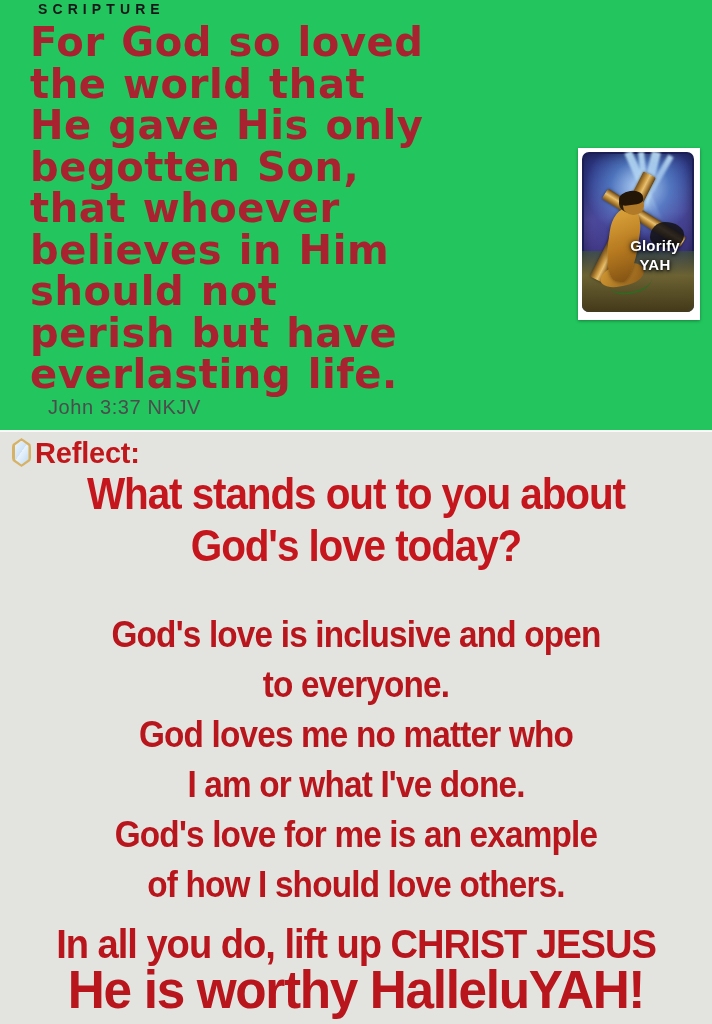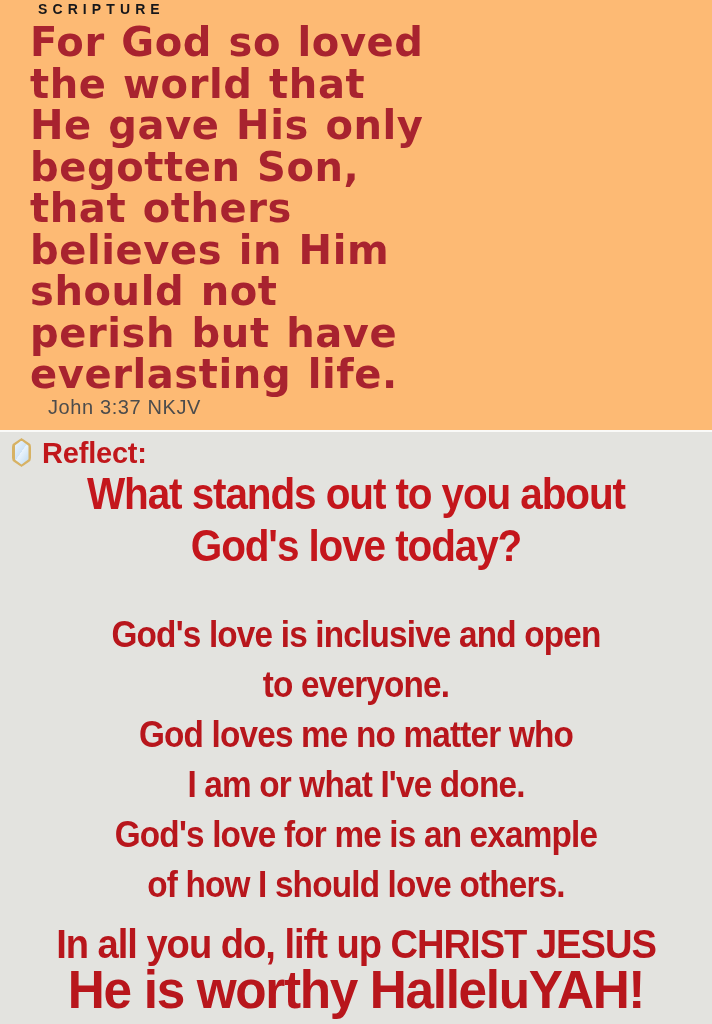--- a/index.html
+++ b/index.html
@@ -22,21 +22,21 @@
     overflow: hidden;
   }
 
   
   #scripture-panel {
     position: absolute;
     left: 0;
     top: 0;
     width: 712px;
     height: 430px;
-    background: #fdba74;
+    background: #22c55e;
     overflow: hidden;
   }
   #scripture-kicker {
     position: absolute;
     left: 38px;
     top: 1px;
     font-size: 14px;
     font-weight: bold;
     letter-spacing: 5.1px;
     color: #17171a;
@@ -197,21 +197,21 @@
     border-top: 2px solid #fafaf8;
     box-sizing: border-box;
     overflow: hidden;
   }
   #reflect-header {
     position: absolute;
     left: 8px;
     top: 5px;
     display: flex;
     align-items: center;
-    gap: 7px;
+    gap: 0;
   }
   #mirror-icon {
     width: 27px;
     height: 31px;
     position: relative;
     flex: none;
   }
   #mirror-icon .mirror-frame {
     position: absolute;
     left: 4px; top: 1px;
@@ -300,28 +300,49 @@
 <div id="page">
 
   <section id="scripture-panel">
 
     <div id="scripture-kicker">SCRIPTURE</div>
 
     <div id="scripture-verse">For God so loved
 the world that
 He gave His only
 begotten Son,
-that others
+that whoever
 believes in Him
 should not
 perish but have
 everlasting life.</div>
 
     <div id="scripture-reference">John 3:37 NKJV</div>
 
+    <div id="thumb-card">
+      <div id="thumb-art">
+        <div class="ray" style="left:42px;top:0;width:8px;height:80px;transform:rotate(-24deg);"></div>
+        <div class="ray" style="left:56px;top:0;width:6px;height:70px;transform:rotate(-6deg);"></div>
+        <div class="ray" style="left:70px;top:0;width:9px;height:76px;transform:rotate(14deg);"></div>
+        <div class="ray" style="left:86px;top:4px;width:6px;height:62px;transform:rotate(30deg);"></div>
+        <div id="thumb-ground"></div>
+        <div class="beam" id="beam-a"></div>
+        <div class="beam" id="beam-b"></div>
+        <div id="figure-leg"></div>
+        <div id="figure-body"></div>
+        <div id="figure-head"></div>
+        <div id="figure-hair"></div>
+        <div id="thumb-vine"></div>
+        <div id="thumb-rock"></div>
+        <div id="thumb-caption">
+          <div>Glorify</div>
+          <div>YAH</div>
+        </div>
+      </div>
+    </div>
 
   </section>
 
   <section id="reflect-panel">
 
     <div id="reflect-header">
       <span id="mirror-icon">
         <span class="mirror-frame"></span>
         <span class="mirror-glass"></span>
       </span>

